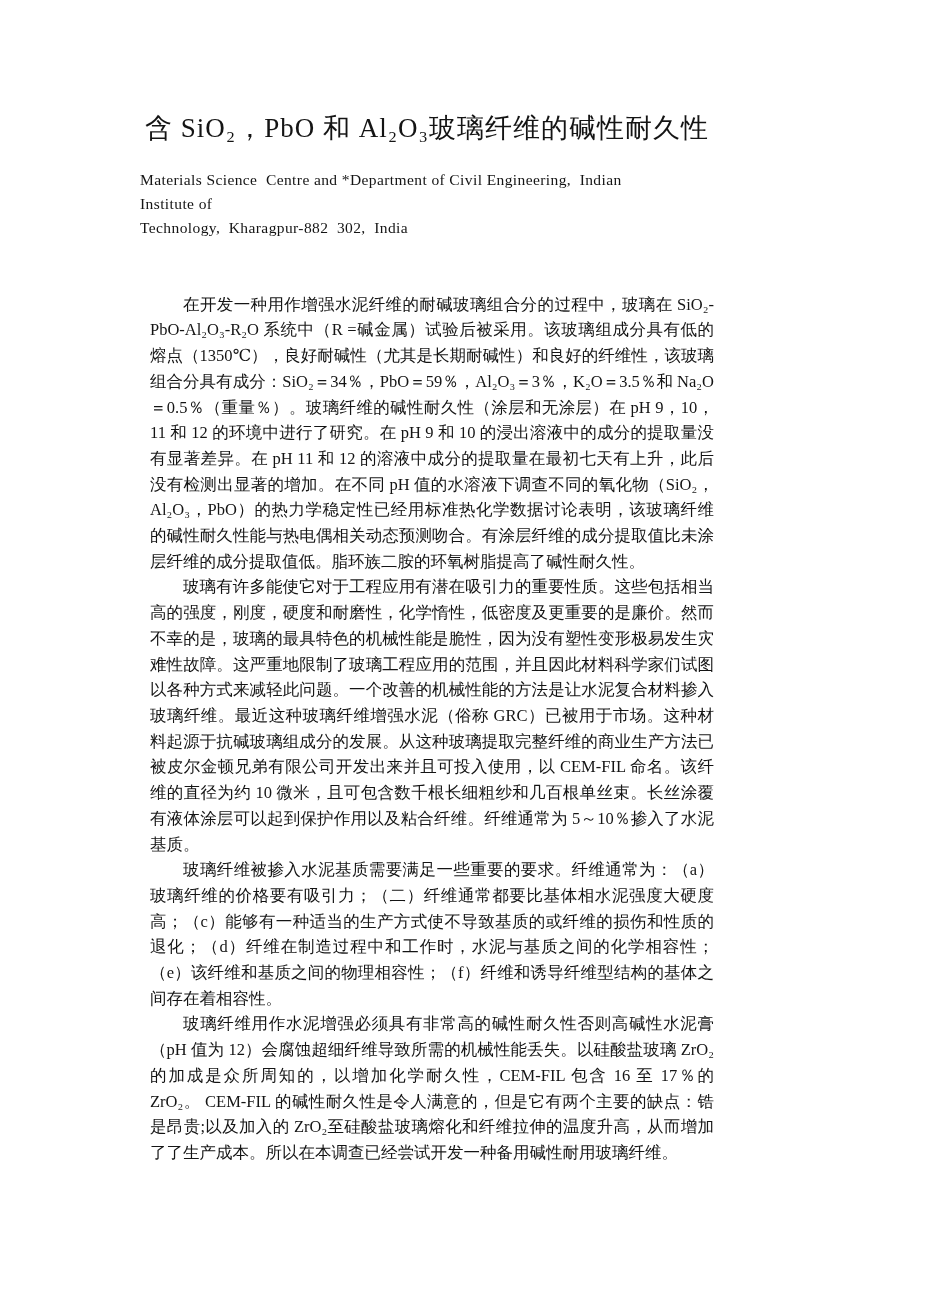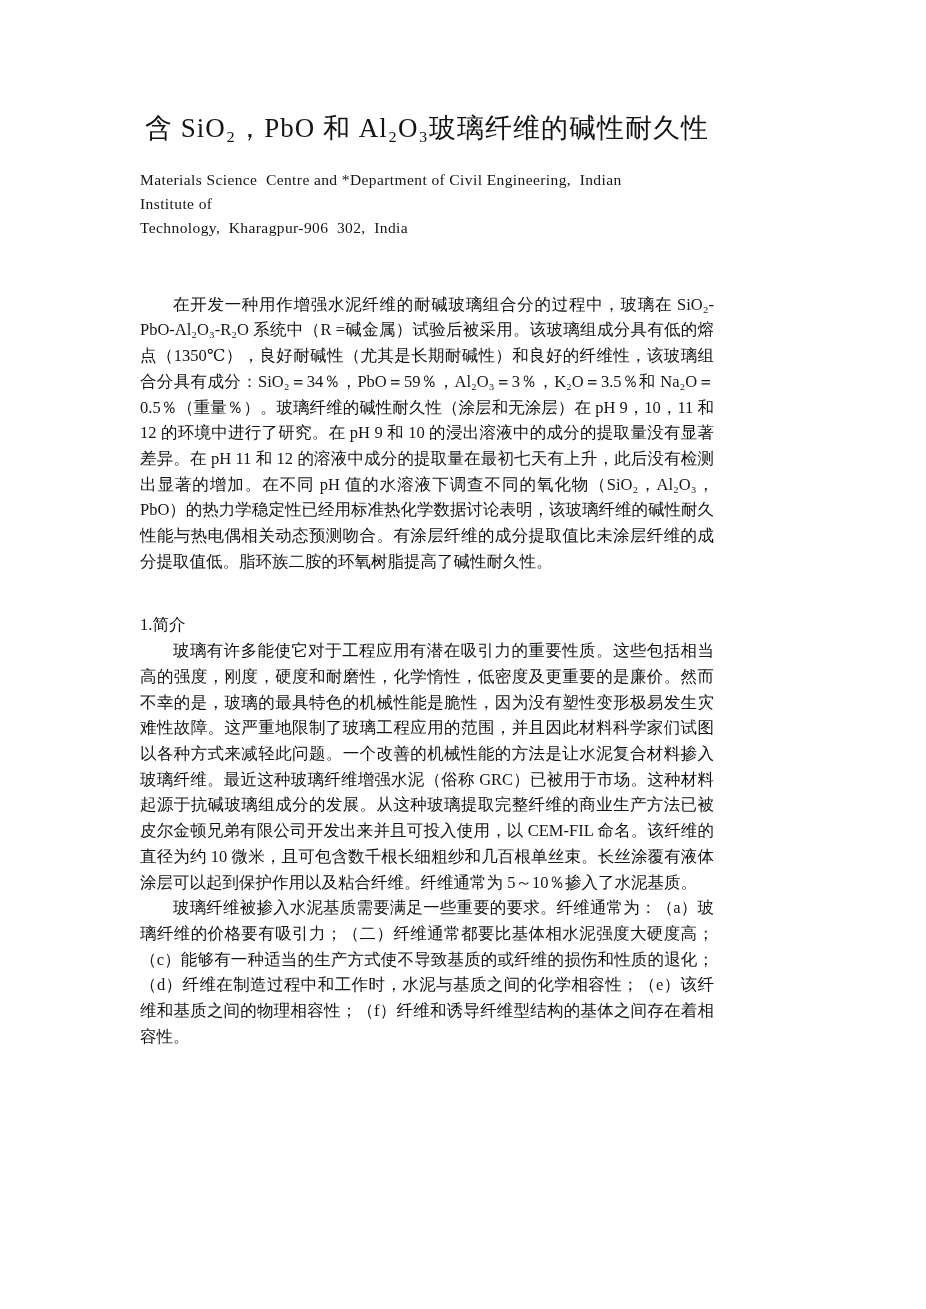--- a/index.html
+++ b/index.html
@@ -41,41 +41,42 @@
     font-size: 16.5px;
     line-height: 25.7px;
     text-align: justify;
     margin: 0;
   }
   .abstract {
     margin-top: 52px;
   }
   .indent {
     text-indent: 2em;
+    margin-left: 10px;
   }
   .section-heading {
     margin-top: 38px;
     font-weight: 400;
   }
 </style>
 </head>
 <body>
 
 <div class="page">
 
   <h1 class="title">含 SiO₂，PbO 和 Al₂O₃玻璃纤维的碱性耐久性</h1>
 
 
   <div class="affil">Materials Science  Centre and *Department of Civil Engineering,  Indian
 Institute of
-Technology,  Kharagpur-906  302,  India</div>
+Technology,  Kharagpur-882  302,  India</div>
 
   <p class="body-text abstract indent">在开发一种用作增强水泥纤维的耐碱玻璃组合分的过程中，玻璃在 SiO₂-PbO-Al₂O₃-R₂O 系统中（R =碱金属）试验后被采用。该玻璃组成分具有低的熔点（1350℃），良好耐碱性（尤其是长期耐碱性）和良好的纤维性，该玻璃组合分具有成分：SiO₂＝34％，PbO＝59％，Al₂O₃＝3％，K₂O＝3.5％和 Na₂O＝0.5％（重量％）。玻璃纤维的碱性耐久性（涂层和无涂层）在 pH 9，10，11 和 12 的环境中进行了研究。在 pH 9 和 10 的浸出溶液中的成分的提取量没有显著差异。在 pH 11 和 12 的溶液中成分的提取量在最初七天有上升，此后没有检测出显著的增加。在不同 pH 值的水溶液下调查不同的氧化物（SiO₂，Al₂O₃，PbO）的热力学稳定性已经用标准热化学数据讨论表明，该玻璃纤维的碱性耐久性能与热电偶相关动态预测吻合。有涂层纤维的成分提取值比未涂层纤维的成分提取值低。脂环族二胺的环氧树脂提高了碱性耐久性。</p>
 
-  <div class="body-text section-heading">1.简介</div>
 
   <p class="body-text indent">玻璃有许多能使它对于工程应用有潜在吸引力的重要性质。这些包括相当高的强度，刚度，硬度和耐磨性，化学惰性，低密度及更重要的是廉价。然而不幸的是，玻璃的最具特色的机械性能是脆性，因为没有塑性变形极易发生灾难性故障。这严重地限制了玻璃工程应用的范围，并且因此材料科学家们试图以各种方式来减轻此问题。一个改善的机械性能的方法是让水泥复合材料掺入玻璃纤维。最近这种玻璃纤维增强水泥（俗称 GRC）已被用于市场。这种材料起源于抗碱玻璃组成分的发展。从这种玻璃提取完整纤维的商业生产方法已被皮尔金顿兄弟有限公司开发出来并且可投入使用，以 CEM-FIL 命名。该纤维的直径为约 10 微米，且可包含数千根长细粗纱和几百根单丝束。长丝涂覆有液体涂层可以起到保护作用以及粘合纤维。纤维通常为 5～10％掺入了水泥基质。</p>
 
   <p class="body-text indent">玻璃纤维被掺入水泥基质需要满足一些重要的要求。纤维通常为：（a）玻璃纤维的价格要有吸引力；（二）纤维通常都要比基体相水泥强度大硬度高；（c）能够有一种适当的生产方式使不导致基质的或纤维的损伤和性质的退化；（d）纤维在制造过程中和工作时，水泥与基质之间的化学相容性；（e）该纤维和基质之间的物理相容性；（f）纤维和诱导纤维型结构的基体之间存在着相容性。</p>
 
 
+  <p class="body-text indent">玻璃纤维用作水泥增强必须具有非常高的碱性耐久性否则高碱性水泥膏（pH 值为 12）会腐蚀超细纤维导致所需的机械性能丢失。以硅酸盐玻璃 ZrO₂的加成是众所周知的，以增加化学耐久性，CEM-FIL 包含 16 至 17％的 ZrO₂。 CEM-FIL 的碱性耐久性是令人满意的，但是它有两个主要的缺点：锆是昂贵;以及加入的 ZrO₂至硅酸盐玻璃熔化和纤维拉伸的温度升高，从而增加了了生产成本。所以在本调查已经尝试开发一种备用碱性耐用玻璃纤维。</p>
 
 </div>
 
 </body></html>

